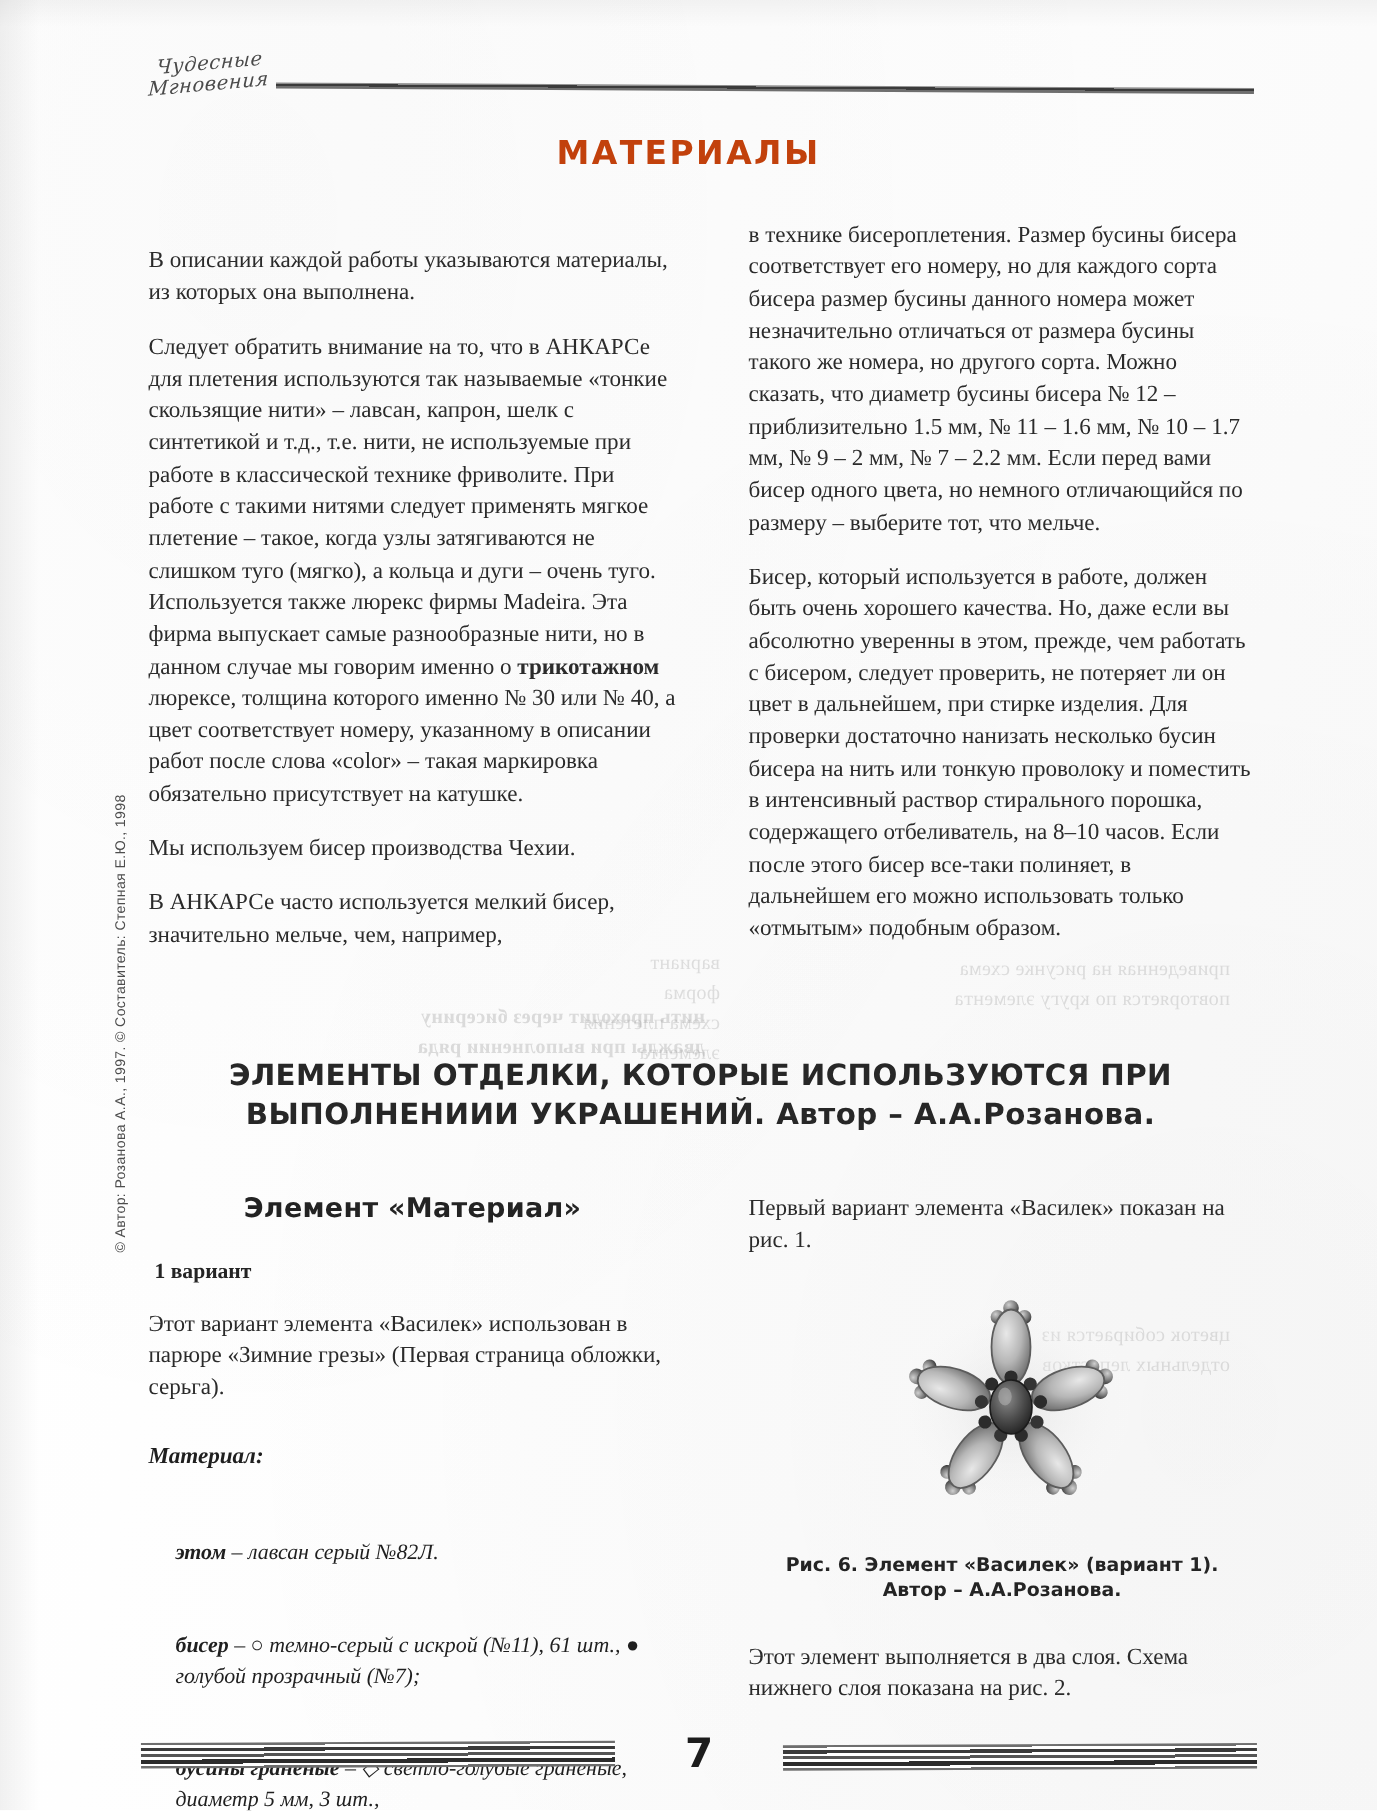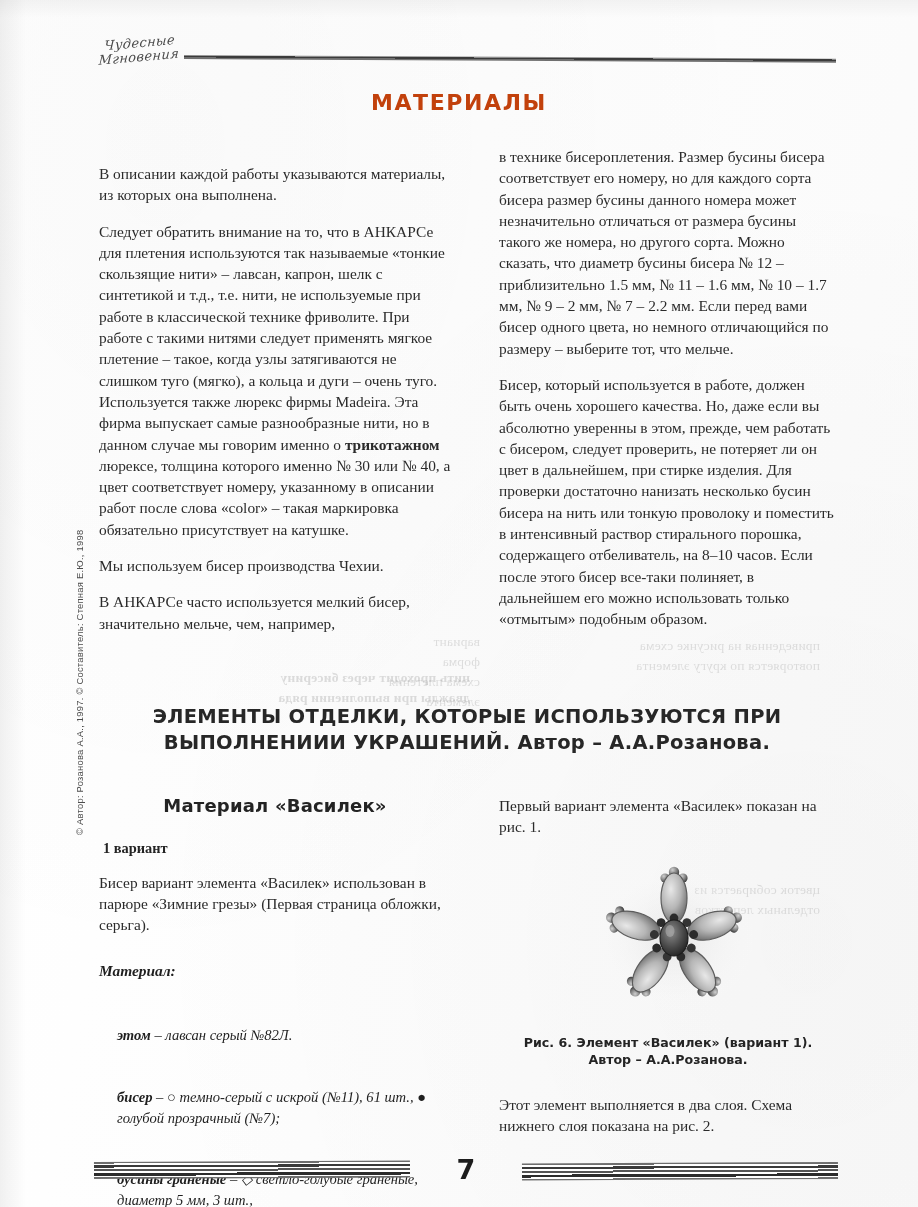--- a/index.html
+++ b/index.html
@@ -303,23 +303,23 @@
   </div>
 
   <div class="col" id="col-right-top">
     <p>в технике бисероплетения. Размер бусины бисера соответствует его номеру, но для каждого сорта бисера размер бусины данного номера может незначительно отличаться от размера бусины такого же номера, но другого сорта. Можно сказать, что диаметр бусины бисера № 12 – приблизительно 1.5 мм, № 11 – 1.6 мм, № 10 – 1.7 мм, № 9 – 2 мм, № 7 – 2.2 мм. Если перед вами бисер одного цвета, но немного отличающийся по размеру – выберите тот, что мельче.</p>
     <p>Бисер, который используется в работе, должен быть очень хорошего качества. Но, даже если вы абсолютно уверенны в этом, прежде, чем работать с бисером, следует проверить, не потеряет ли он цвет в дальнейшем, при стирке изделия. Для проверки достаточно нанизать несколько бусин бисера на нить или тонкую проволоку и поместить в интенсивный раствор стирального порошка, содержащего отбеливатель, на 8–10 часов. Если после этого бисер все-таки полиняет, в дальнейшем его можно использовать только «отмытым» подобным образом.</p>
   </div>
 
   <div class="section-heading">ЭЛЕМЕНТЫ ОТДЕЛКИ, КОТОРЫЕ ИСПОЛЬЗУЮТСЯ ПРИ ВЫПОЛНЕНИИИ УКРАШЕНИЙ. Автор – А.А.Розанова.</div>
 
   <div class="col" id="col-left-bottom">
-    <div class="element-title">Материал «Василек»</div>
+    <div class="element-title">Элемент «Материал»</div>
     <div class="variant-label">1 вариант</div>
-    <p>Бисер вариант элемента «Василек» использован в парюре «Зимние грезы» (Первая страница обложки, серьга).</p>
+    <p>Этот вариант элемента «Василек» использован в парюре «Зимние грезы» (Первая страница обложки, серьга).</p>
 
     <div class="materials">
       <div class="mat-head">Материал:</div>
       <div class="mat-lines">
         <div><span class="k">этом</span><span> – лавсан серый №82Л.</span></div>
         <div><span class="k">бисер</span><span> – ○ темно-серый с искрой (№11), 61 шт., ● голубой прозрачный (№7);</span></div>
         <div><span class="k">бусины граненые</span><span> – ◇ светло-голубые граненые, диаметр 5 мм, 3 шт.,</span></div>
         
         
       </div>

